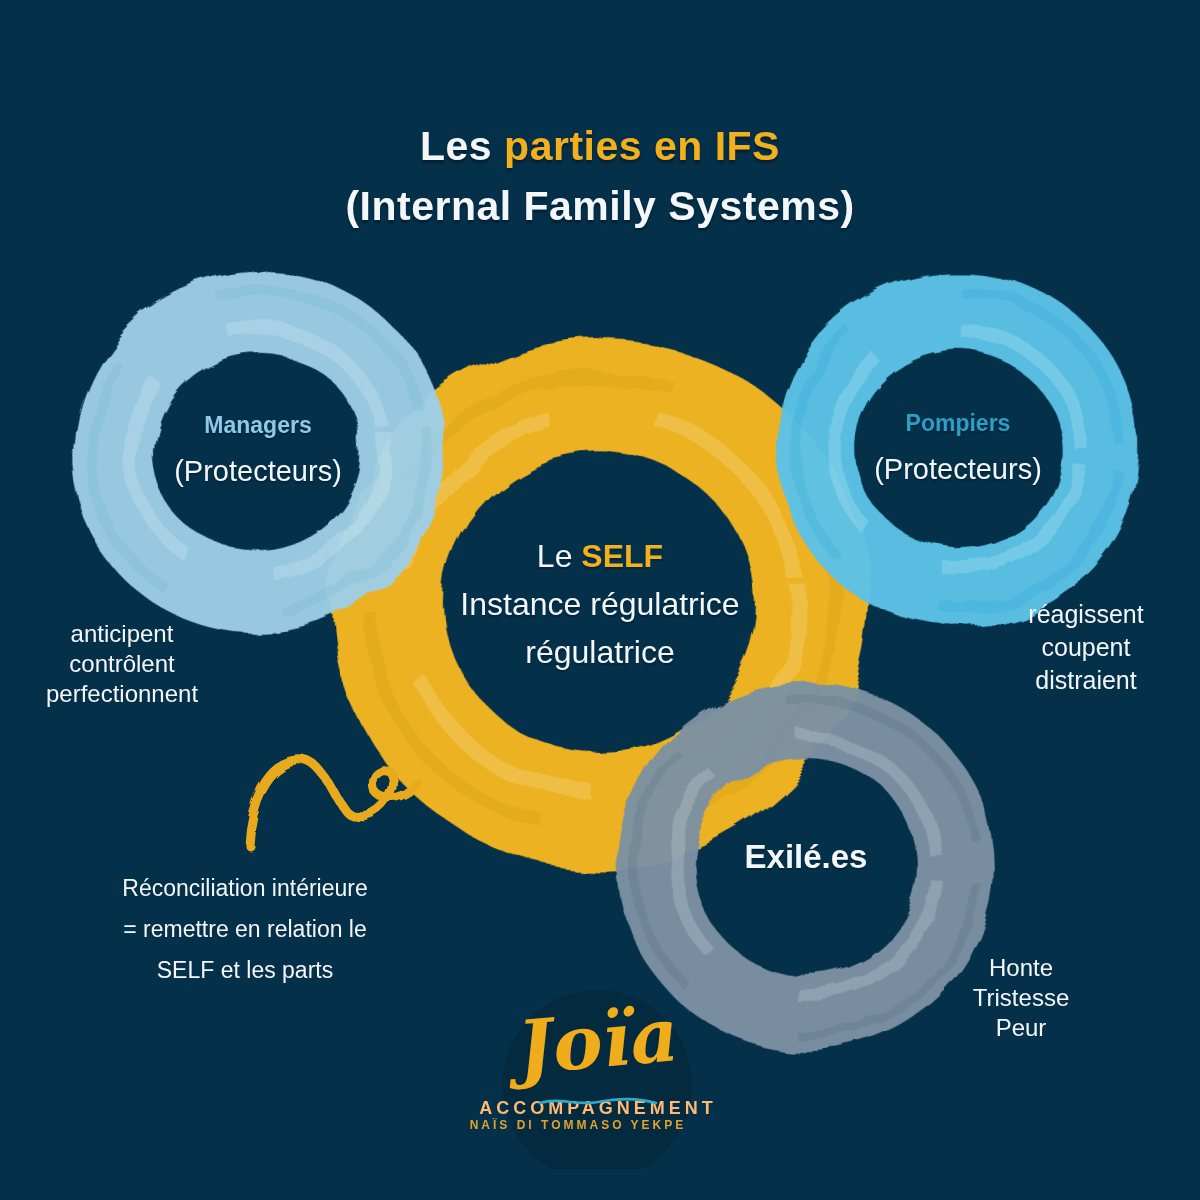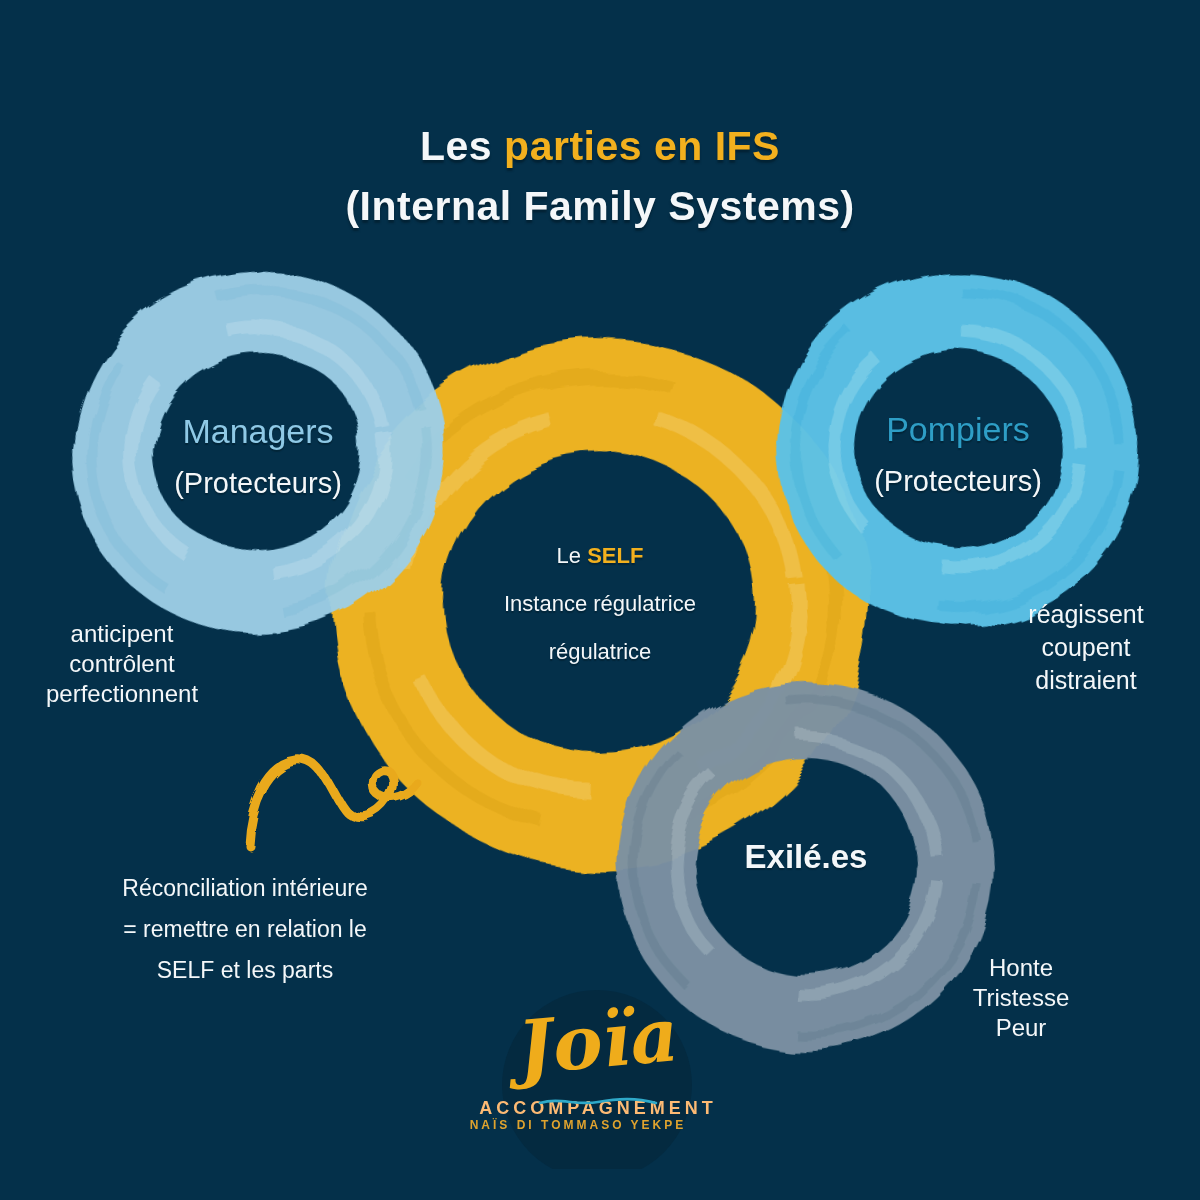--- a/index.html
+++ b/index.html
@@ -9,28 +9,28 @@
     font-family:"Liberation Sans", sans-serif;
     color:#F4F7F9;
   }
   .rings-layer{position:absolute;left:0;top:0;width:1200px;height:1200px;}
   .txt{position:absolute;text-align:center;transform:translateX(-50%);white-space:nowrap;}
 
   .title-block{top:116px;left:600px;line-height:60px;font-weight:bold;font-size:41px;letter-spacing:.5px;text-shadow:0 3px 2px rgba(2,24,36,.55);}
   .title-yellow{color:#F2B01E;}
   .title-white{color:#F4F7F9;}
 
-  .circle-label .name{font-weight:normal;font-size:34px;text-shadow:0 2px 1px rgba(2,24,36,.45);}
+  .circle-label .name{font-weight:bold;font-size:23px;text-shadow:0 2px 1px rgba(2,24,36,.45);}
   .circle-label .sub{font-size:29px;font-weight:400;margin-top:16px;color:#F4F7F9;text-shadow:0 2px 1px rgba(2,24,36,.45);}
   .managers-label{top:412px;left:258px;}
   .managers-label .name{color:#8FC9E6;}
   .pompiers-label{top:410px;left:958px;}
   .pompiers-label .name{color:#2E9EC6;}
 
-  .self-label{top:532px;left:600px;font-size:22px;line-height:48px;text-shadow:0 2px 1px rgba(2,24,36,.45);}
+  .self-label{top:532px;left:600px;font-size:32px;line-height:48px;text-shadow:0 2px 1px rgba(2,24,36,.45);}
   .self-label .self-word{color:#F2B01E;font-weight:bold;}
 
   .exiles-label{top:838px;left:806px;font-weight:bold;font-size:33px;color:#F4F7F9;text-shadow:0 2px 1px rgba(2,24,36,.45);}
 
   .traits{font-size:24px;line-height:30px;color:#F4F7F9;}
   .managers-traits{top:619px;left:122px;}
   .pompiers-traits{top:598px;left:1086px;font-size:25px;line-height:33px;}
   .exiles-traits{top:953px;left:1021px;}
 
   .reconciliation{top:868px;left:245px;font-size:23px;line-height:41px;color:#F4F7F9;}

